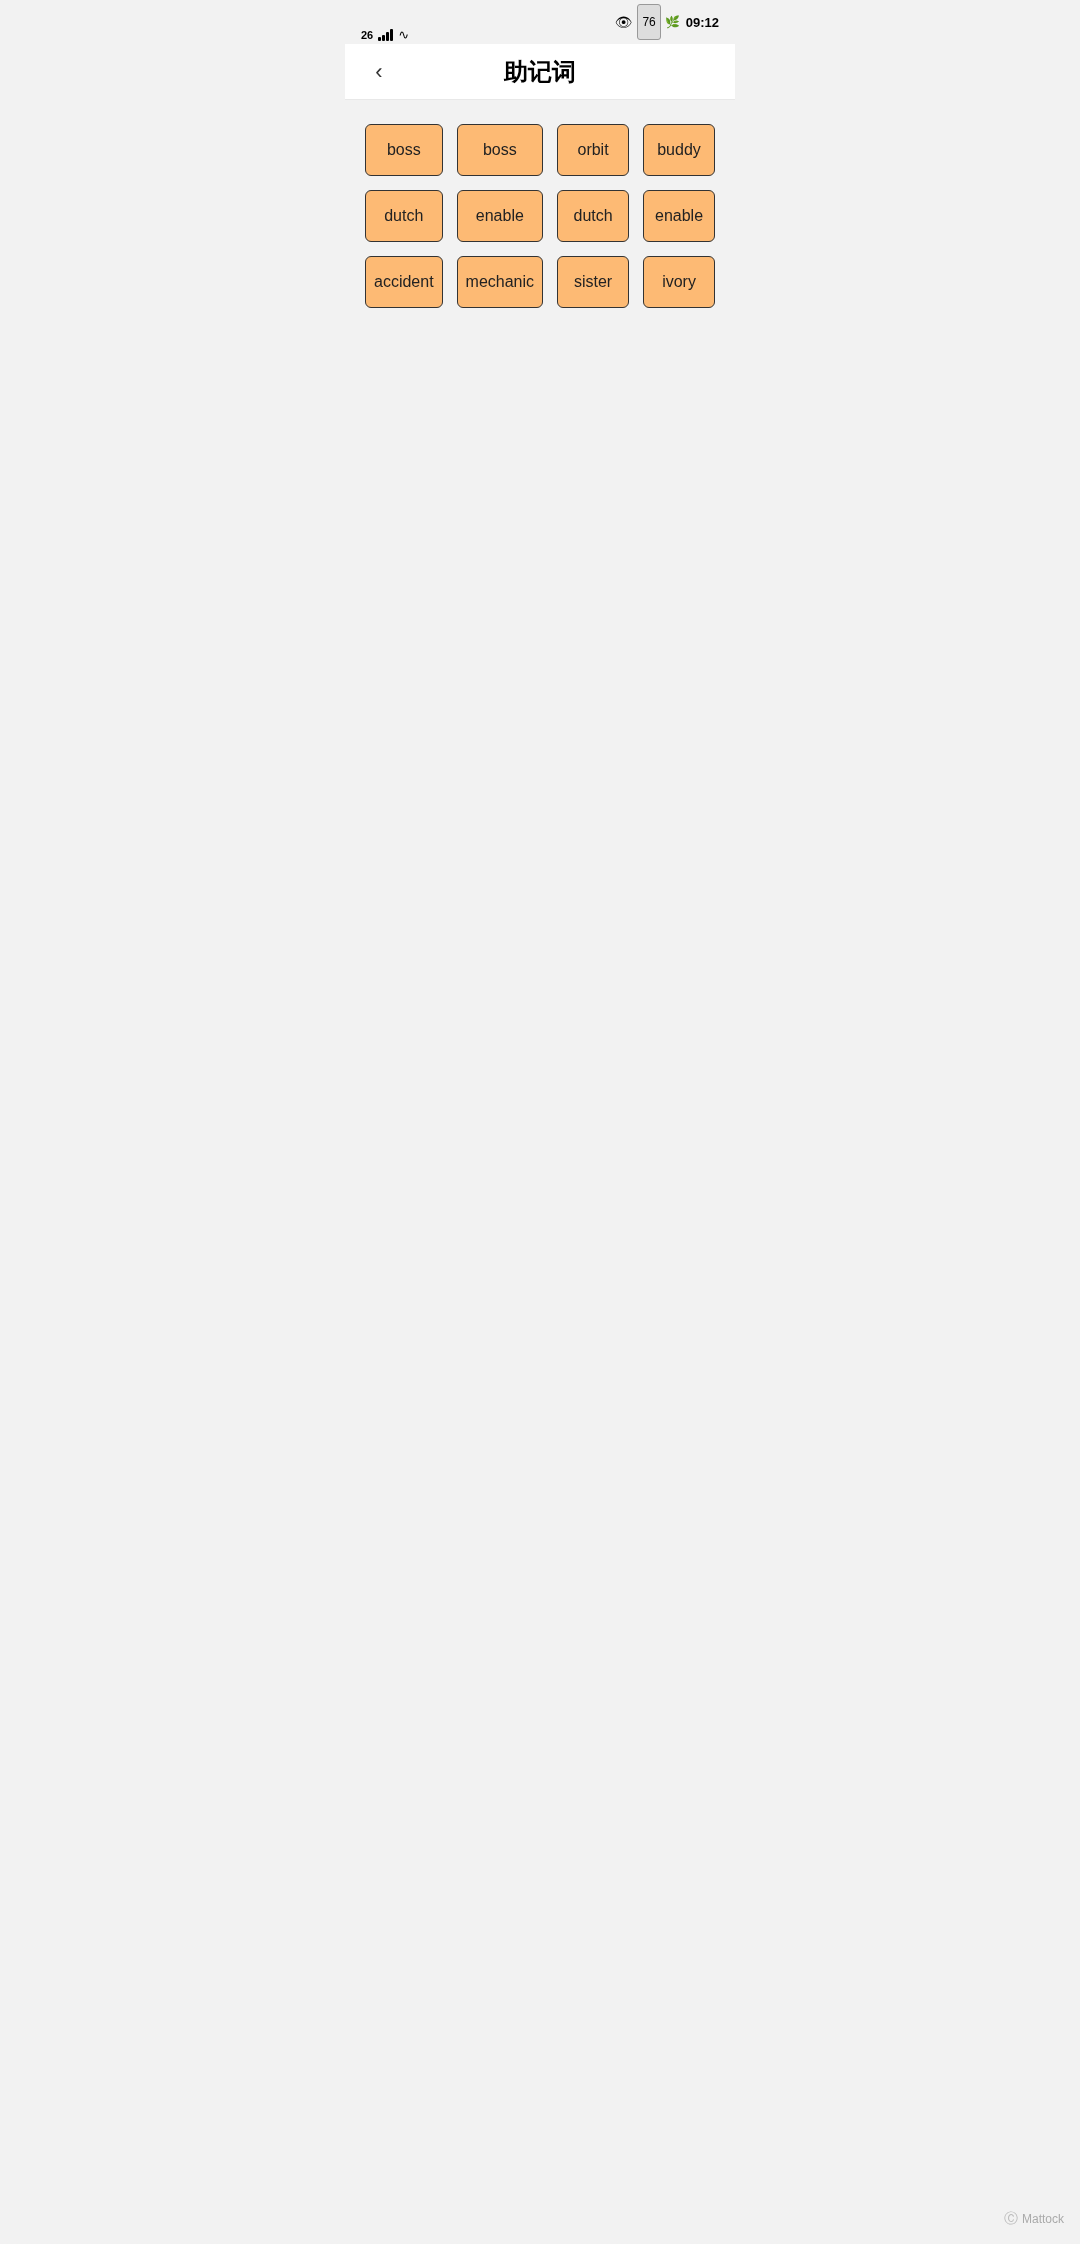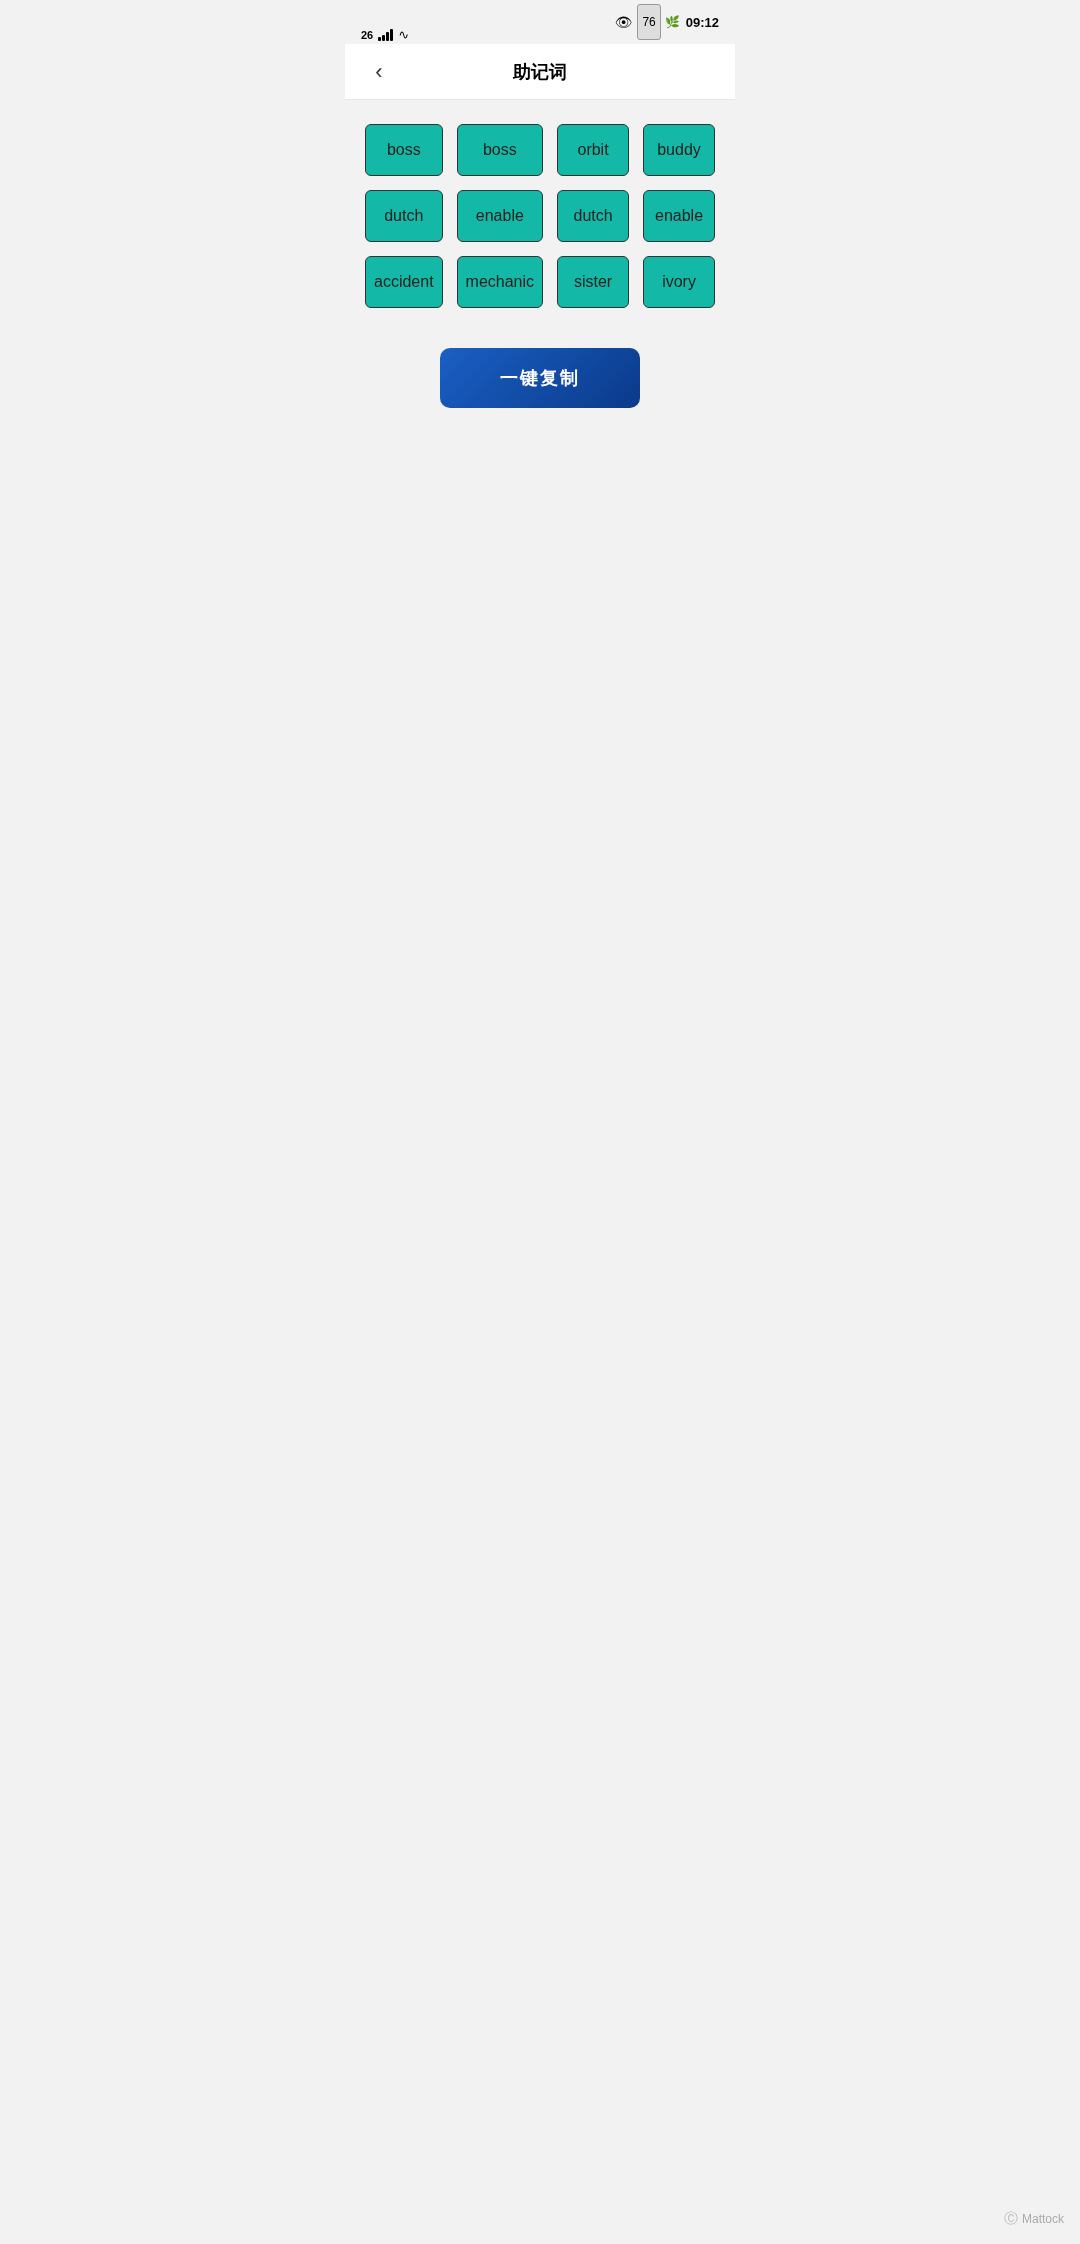--- a/index.html
+++ b/index.html
@@ -88,21 +88,21 @@
       color: #333;
       cursor: pointer;
       display: flex;
       align-items: center;
       justify-content: center;
       width: 36px;
       height: 36px;
     }
 
     .header-title {
-      font-size: 18px;
+      font-size: 24px;
       font-weight: bold;
       color: #000;
     }
 
     
     .main-content {
       padding: 24px 20px 20px;
     }
 
     .description {
@@ -114,21 +114,21 @@
 
     
     .mnemonic-grid {
       display: grid;
       grid-template-columns: repeat(4, 1fr);
       gap: 14px;
       margin-bottom: 40px;
     }
 
     .word-card {
-      background-color: #14b8a6;
+      background-color: #fdba74;
       border: 1.5px solid #333;
       border-radius: 6px;
       padding: 16px 8px;
       text-align: center;
       font-size: 16px;
       color: #222;
       cursor: default;
     }
 
     
@@ -206,22 +206,19 @@
       <div class="word-card">dutch</div>
       <div class="word-card">enable</div>
       <div class="word-card">dutch</div>
       <div class="word-card">enable</div>
       <div class="word-card">accident</div>
       <div class="word-card">mechanic</div>
       <div class="word-card">sister</div>
       <div class="word-card">ivory</div>
     </div>
 
-  <div class="copy-btn-wrapper">
-    <button class="copy-button">一键复制</button>
-  </div>
 
 </div>
 
 <div class="footer-watermark">
   <span class="watermark-logo">Ⓒ</span>
   <span>Mattock</span>
 </div>
 
 </body></html>

